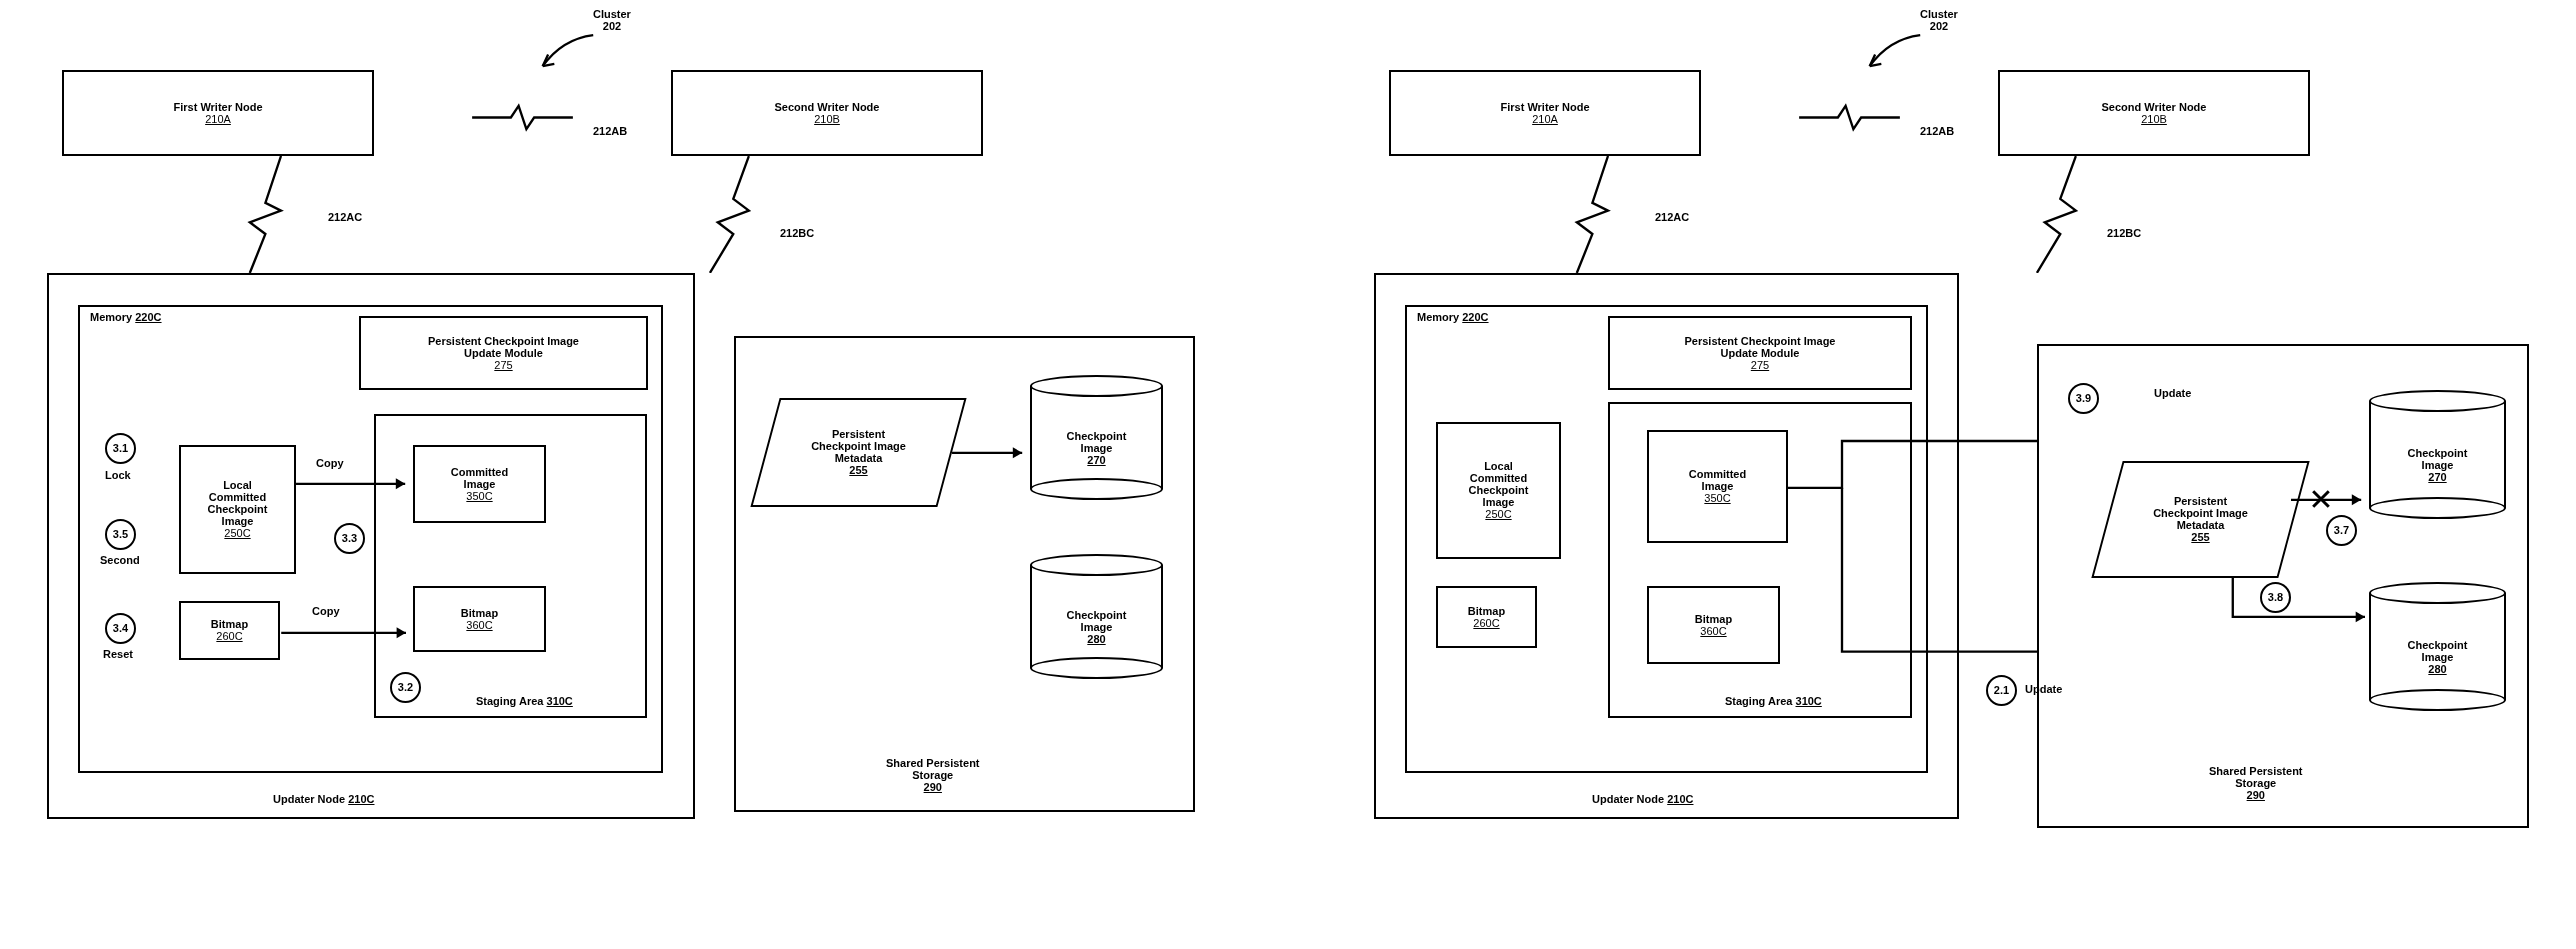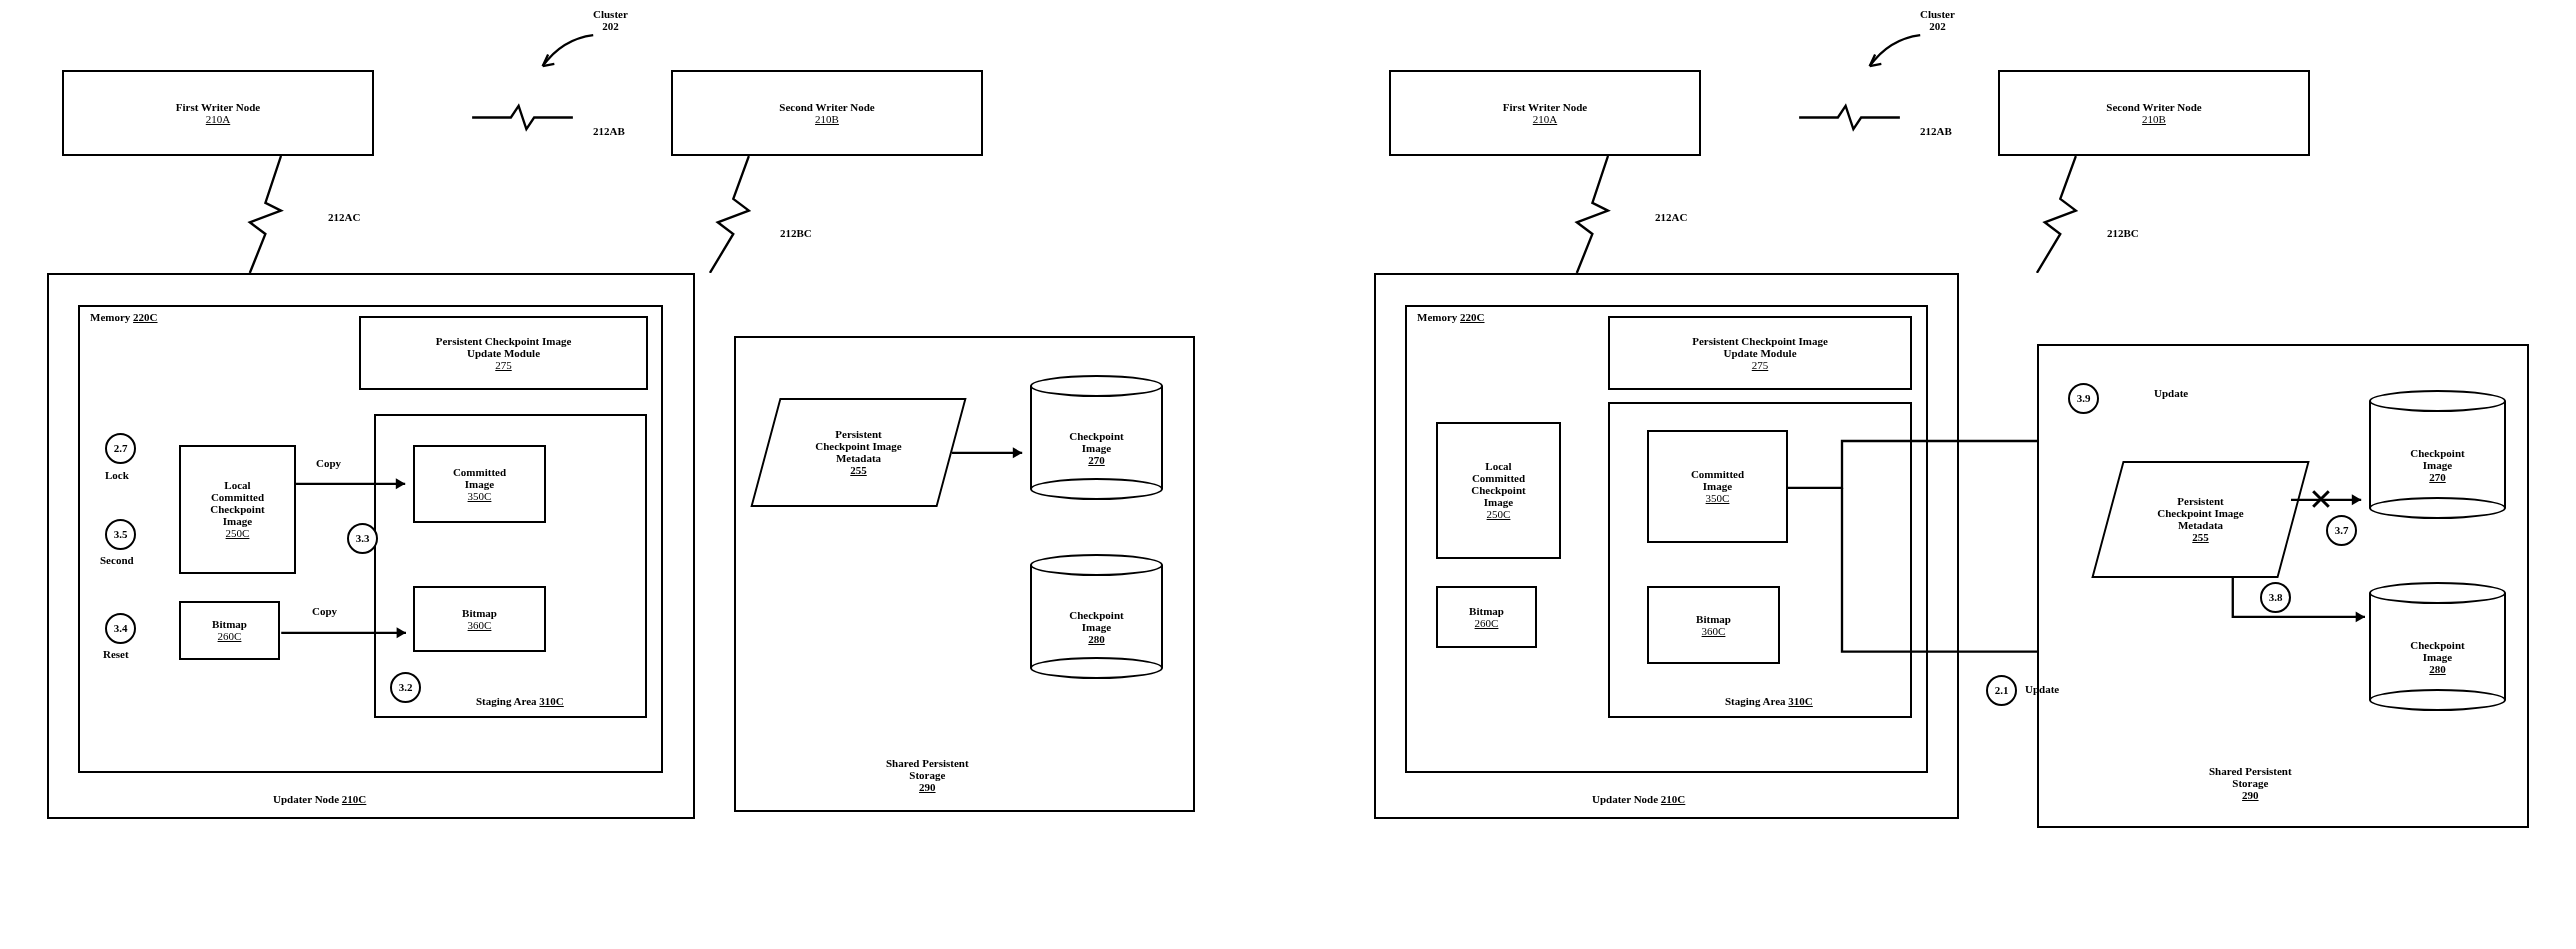--- a/index.html
+++ b/index.html
@@ -9,21 +9,20 @@
     font-size: 11px;
     color: #000;
     width: 2576px;
     height: 949px;
     position: relative;
   }
   .diagram {
     position: absolute;
     width: 1210px;
     height: 921px;
-    font-family: Liberation Serif, serif;
   }
   .diagram.left { left: 31px; top: 7.8px; }
   .diagram.right { left: 1358px; top: 7.8px; }
 
   .box {
     position: absolute;
     border: 2.3px solid #000;
     background: #fff;
     text-align: center;
     display: flex;
@@ -237,35 +236,35 @@
   </svg>
   <div class="label" style="left:285px;top:449px">Copy</div>
 
   <svg class="arrow-svg" style="left:250px;top:617px;width:133px;height:15.6px" viewBox="0 0 170 20" width="133" height="15.6">
     <line x1="0" y1="10" x2="160" y2="10" stroke="#000" stroke-width="3"></line>
     <path d="M 160 10 L 148 3 L 148 17 Z" fill="#000"></path>
   </svg>
   <div class="label" style="left:281px;top:597px">Copy</div>
 
   <div class="step-circle" style="left:74px;top:425px">
-      <span>2.7</span>
+      <span>3.1</span>
     </div>
   <div class="step-label" style="left:74px;top:461px">Lock</div>
 
   <div class="step-circle" style="left:74px;top:511px">
       <span>3.5</span>
     </div>
   <div class="step-label" style="left:69px;top:546px">Second</div>
 
   <div class="step-circle" style="left:74px;top:605px">
       <span>3.4</span>
     </div>
   <div class="step-label" style="left:72px;top:640px">Reset</div>
 
-  <div class="step-circle" style="left:316px;top:515px">
+  <div class="step-circle" style="left:303px;top:515px">
       <span>3.3</span>
     </div>
   <div class="step-circle" style="left:359px;top:664px">
       <span>3.2</span>
     </div>
 
   <div class="box" style="left:703px;top:328px;width:461px;height:476px;justify-content:flex-end"></div>
   <div class="label" style="left:855px;top:749px;text-align:center">
     <span>Shared Persistent</span><br><span>Storage</span><br><span class="ref">290</span>
   </div>

